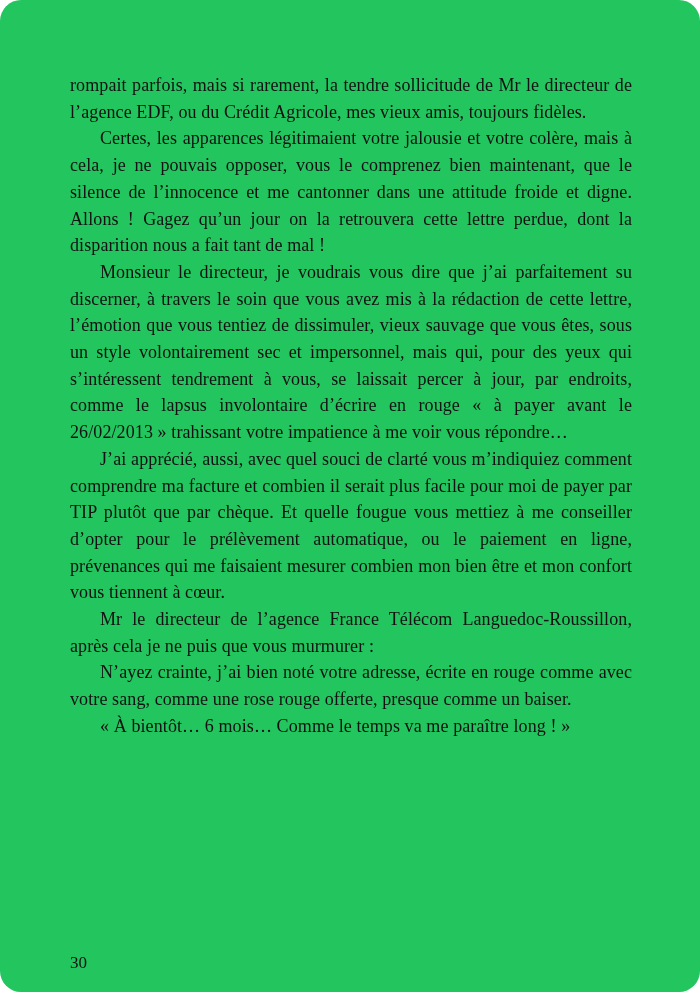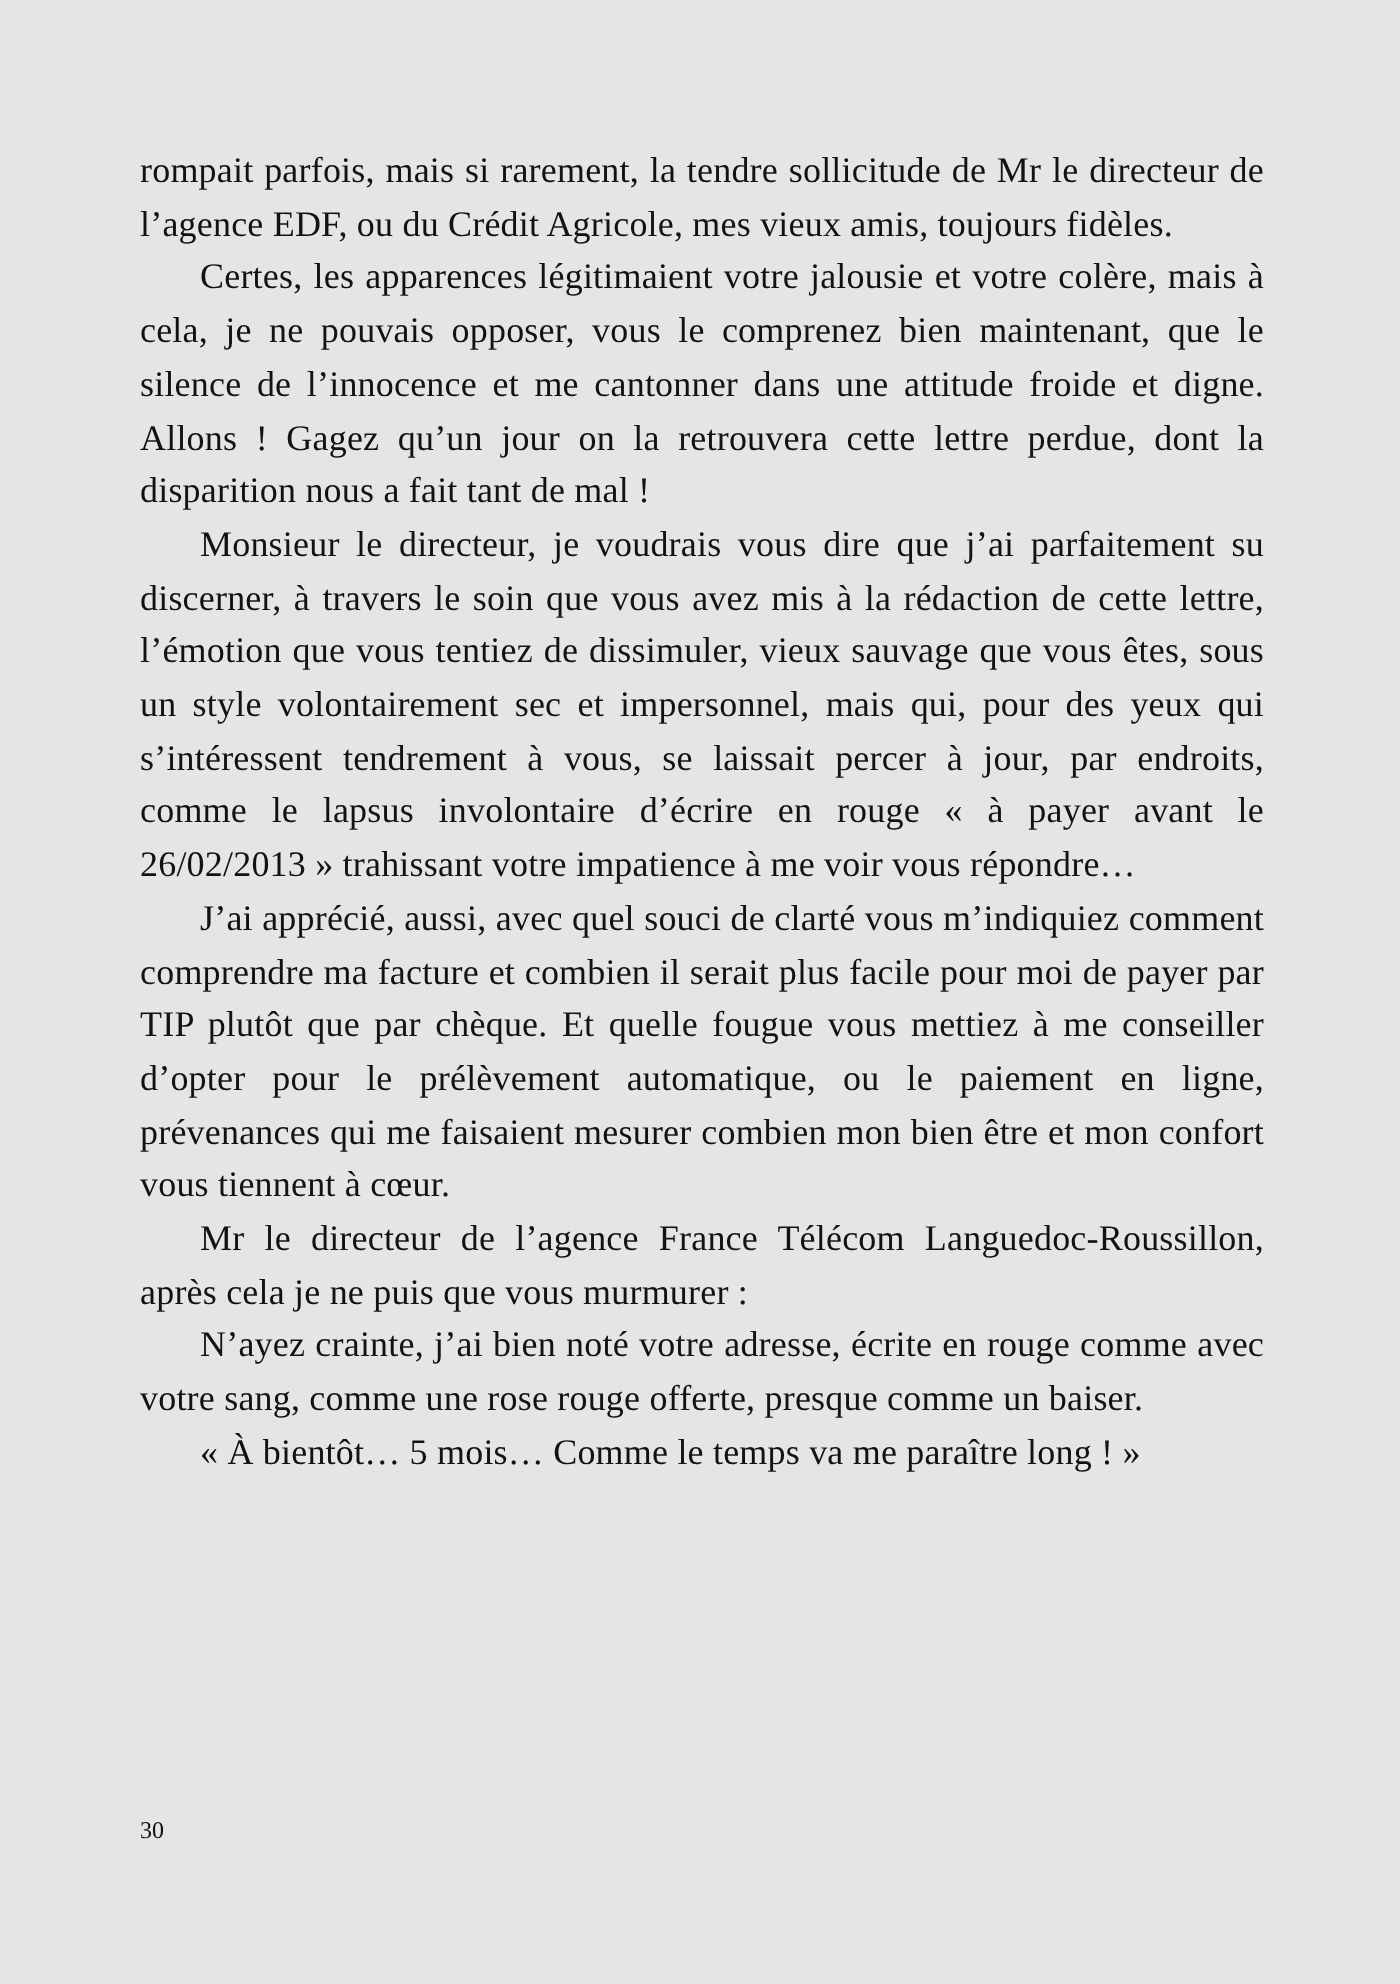--- a/index.html
+++ b/index.html
@@ -11,21 +11,22 @@
     height: 992px;
     background: #ffffff;
     position: relative;
     overflow: hidden;
     font-family: "Liberation Serif", "DejaVu Serif", serif;
     color: #121212;
   }
   .book-page {
     position: absolute;
     inset: 0;
-    background: #e5e5e5;
+    background: #22c55e;
+    border-radius: 21px;
   }
   .text-block {
     position: absolute;
     left: 70px;
     top: 72px;
     width: 562px;
     font-size: 18px;
     line-height: 26.7px;
     text-align: justify;
     letter-spacing: 0.1px;
@@ -33,35 +34,35 @@
   .text-block p {
     margin: 0;
     padding: 0;
   }
   .text-block p.indent {
     text-indent: 30px;
   }
   .page-number {
     position: absolute;
     left: 70px;
-    top: 908px;
-    font-size: 12px;
+    top: 953px;
+    font-size: 17px;
     color: #121212;
   }
 </style>
 </head>
 <body>
 
 <div class="book-page">
 
   <div class="text-block">
     <p class="para">rompait parfois, mais si rarement, la tendre sollicitude de Mr le directeur de l’agence EDF, ou du Crédit Agricole, mes vieux amis, toujours fidèles.</p>
     <p class="para indent">Certes, les apparences légitimaient votre jalousie et votre colère, mais à cela, je ne pouvais opposer, vous le comprenez bien maintenant, que le silence de l’innocence et me cantonner dans une attitude froide et digne. Allons ! Gagez qu’un jour on la retrouvera cette lettre perdue, dont la disparition nous a fait tant de mal !</p>
     <p class="para indent">Monsieur le directeur, je voudrais vous dire que j’ai parfaitement su discerner, à travers le soin que vous avez mis à la rédaction de cette lettre, l’émotion que vous tentiez de dissimuler, vieux sauvage que vous êtes, sous un style volontairement sec et impersonnel, mais qui, pour des yeux qui s’intéressent tendrement à vous, se laissait percer à jour, par endroits, comme le lapsus involontaire d’écrire en rouge « à payer avant le 26/02/2013 » trahissant votre impatience à me voir vous répondre…</p>
     <p class="para indent">J’ai apprécié, aussi, avec quel souci de clarté vous m’indiquiez comment comprendre ma facture et combien il serait plus facile pour moi de payer par TIP plutôt que par chèque. Et quelle fougue vous mettiez à me conseiller d’opter pour le prélèvement automatique, ou le paiement en ligne, prévenances qui me faisaient mesurer combien mon bien être et mon confort vous tiennent à cœur.</p>
     <p class="para indent">Mr le directeur de l’agence France Télécom Languedoc-Roussillon, après cela je ne puis que vous murmurer :</p>
     <p class="para indent">N’ayez crainte, j’ai bien noté votre adresse, écrite en rouge comme avec votre sang, comme une rose rouge offerte, presque comme un baiser.</p>
-    <p class="para indent">« À bientôt… 5 mois… Comme le temps va me paraître long ! »</p>
+    <p class="para indent">« À bientôt… 6 mois… Comme le temps va me paraître long ! »</p>
   </div>
 
   <div class="page-number">30</div>
 
 </div>
 
 </body></html>

